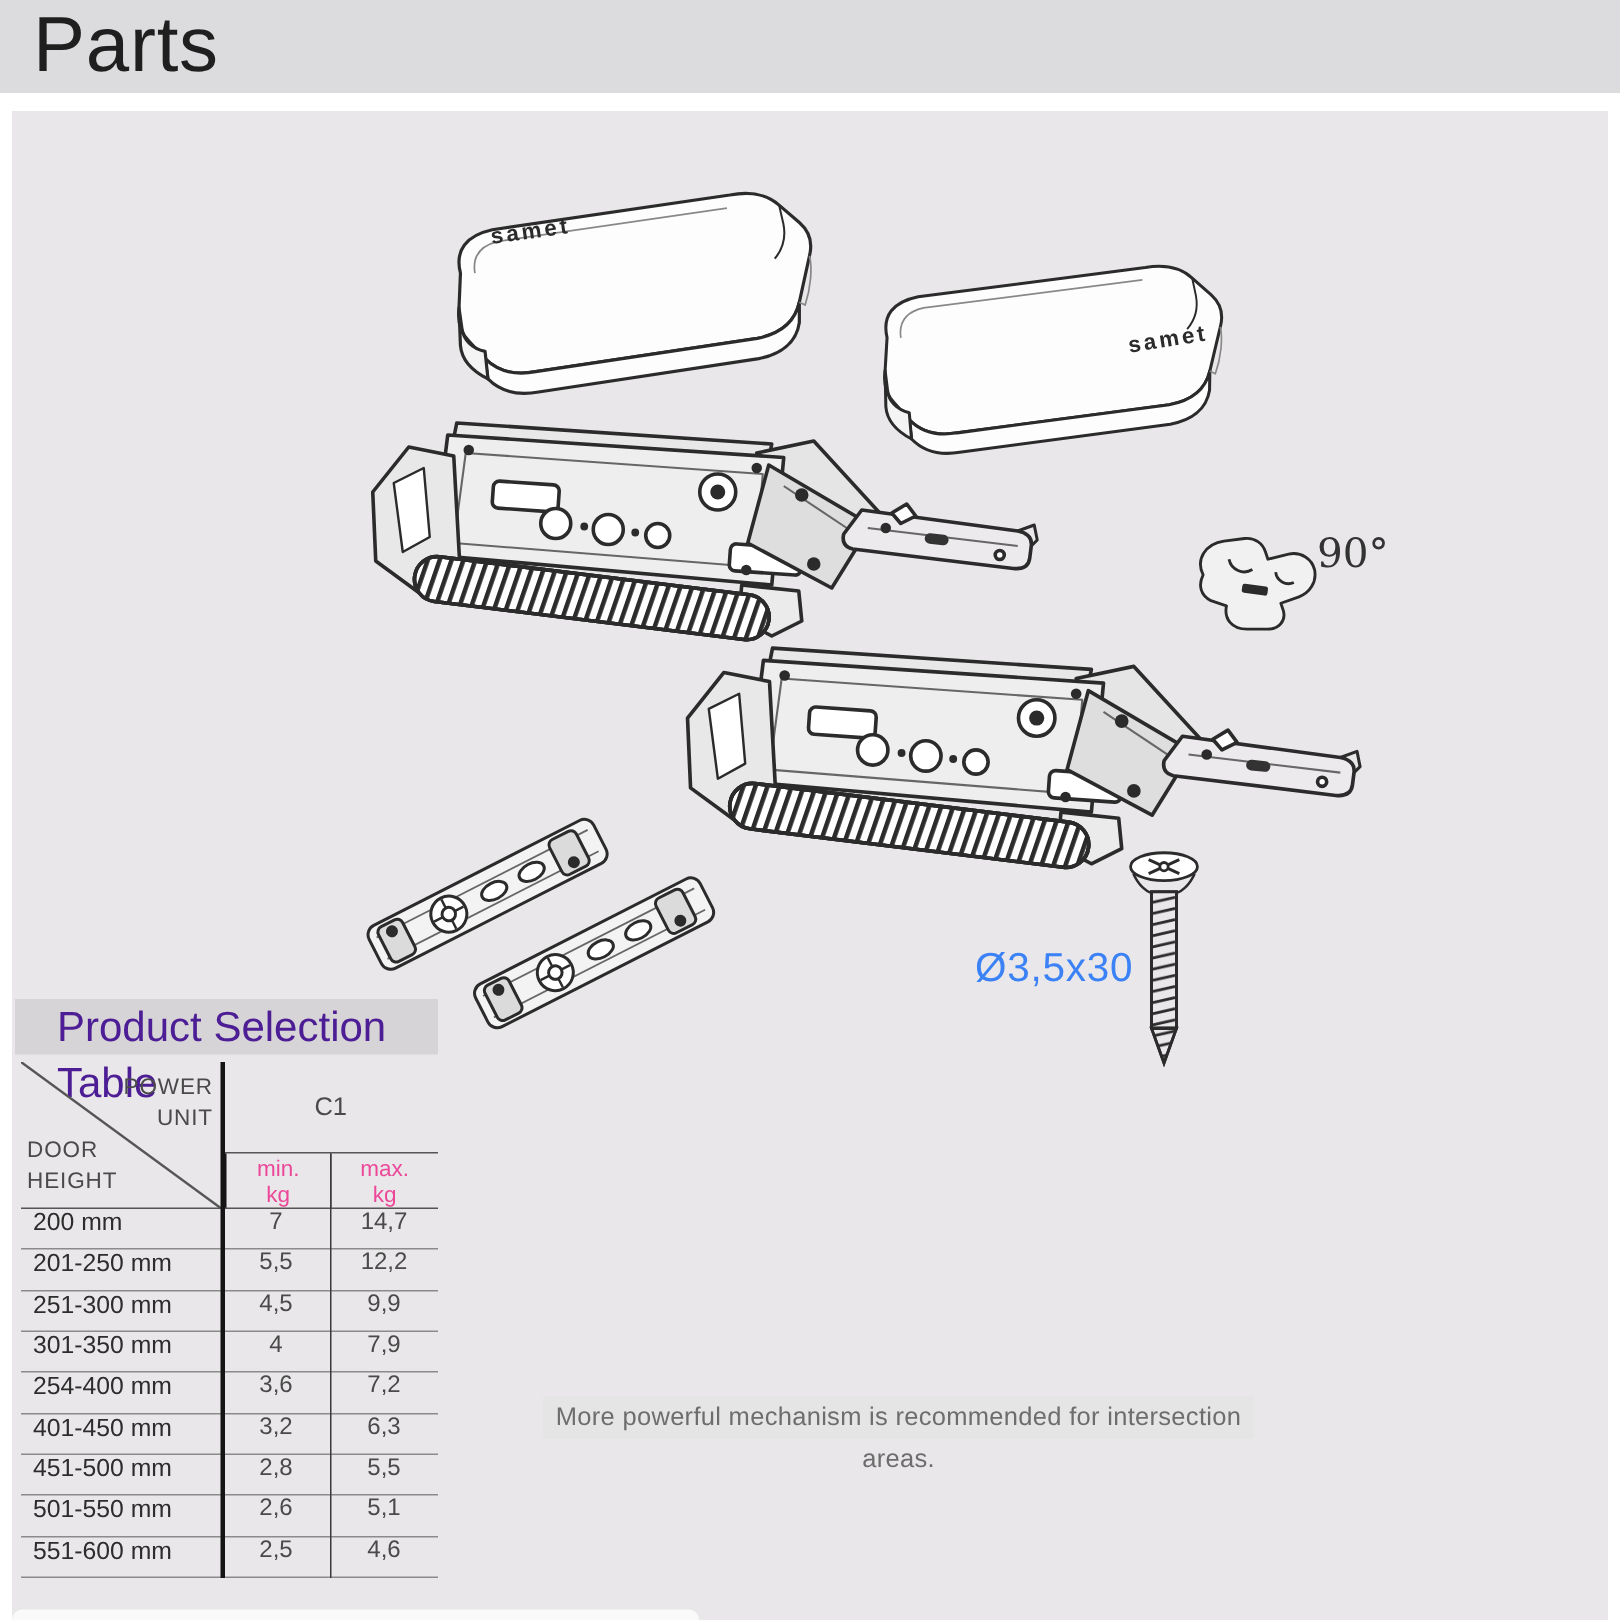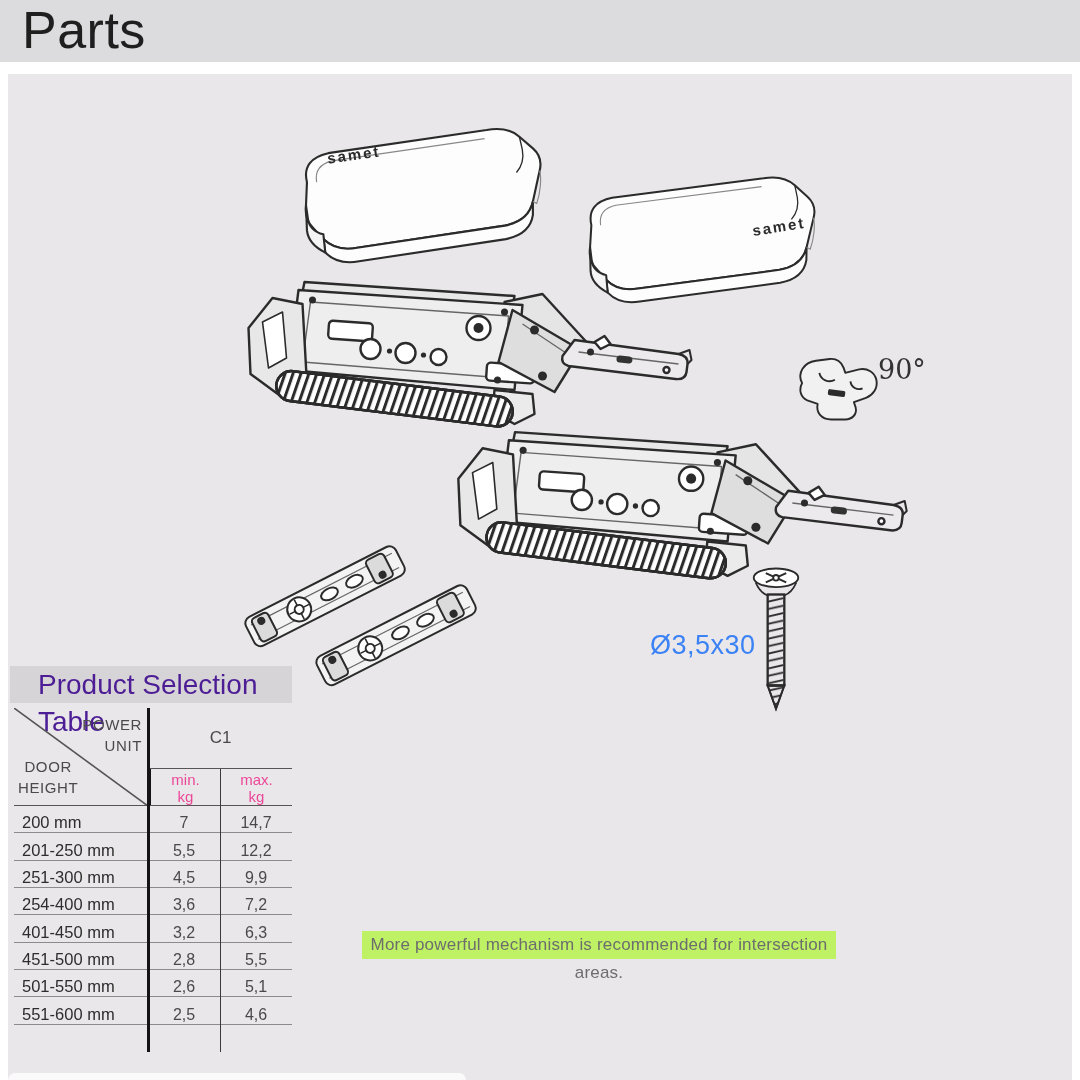--- a/index.html
+++ b/index.html
@@ -16,42 +16,42 @@
   .page-title{left:22px;top:0;height:62px;line-height:60px;font-size:52px;font-weight:500;
     color:#1f1f1f;letter-spacing:.5px;}
 
   
   .panel{left:8px;top:74px;width:1064px;height:1006px;background:var(--panel,#e9e7e9);}
 
   
   .brand{font-size:15px;font-weight:700;letter-spacing:2px;color:#2b2b2b;}
   .angle-label{font-family:"DejaVu Serif", serif;font-size:27px;color:#333;}
   .screw-label{font-size:27px;color:#3b82f6;letter-spacing:.5px;}
-  .note-strip{left:362px;top:931px;width:474px;height:28px;background:#bef264;
+  .note-strip{left:362px;top:931px;width:474px;height:28px;background:#e5e5e5;
     text-align:center;line-height:28px;font-size:17px;color:#6d6d6d;letter-spacing:.2px;}
 
   
   .pst-title{left:10px;top:666px;width:282px;height:37px;background:var(--table-title-bg,#d6d4d6);
     line-height:37px;padding-left:28px;box-sizing:border-box;font-size:28px;color:#4c1d95;}
   .pst{left:14px;top:708px;width:278px;height:344px;}
   .pst .hdr-txt{color:#4a4a4a;font-size:15px;letter-spacing:.6px;white-space:pre-line;line-height:21px;}
   .corner-top{right:146px;top:6px;text-align:right;}
-  .corner-bottom{left:4px;top:48px;text-align:center;}
+  .corner-bottom{left:4px;top:48px;text-align:left;}
   .c1-cell{left:134px;top:0;width:144px;height:61px;border-left:1px solid #14532d;
     border-bottom:1.5px solid #555;box-sizing:border-box;display:flex;align-items:center;
     justify-content:center;font-size:17px;color:#4a4a4a;}
   .sub-cell{top:61px;width:72px;height:37px;box-sizing:border-box;text-align:center;
     font-size:15px;color:#ec4899;white-space:pre-line;line-height:17px;padding-top:2px;}
   .sub-min{left:134px;border-left:3px solid #141414;}
   .sub-max{left:206px;border-left:1.5px solid #3a3a3a;}
   .hdr-underline{left:0;top:97px;width:278px;border-top:1.6px solid #555;}
   .vline-thick{left:133px;top:0;width:3px;height:344px;background:#141414;}
   .vline-thin{left:205.5px;top:61px;width:1.5px;height:283px;background:#3a3a3a;}
   .rows{left:0;top:98px;width:278px;}
-  .trow{position:relative;height:26.35px;border-bottom:1px solid #8b8b8b;display:flex;align-items:flex-end;}
+  .trow{position:relative;height:26.35px;border-bottom:1px solid #8b8b8b;display:flex;align-items:flex-start;}
   .td-door{width:134px;padding-left:8px;box-sizing:border-box;font-size:16.5px;font-weight:500;color:#2d2d2d;}
   .td-num{width:72px;text-align:center;font-size:16px;color:#4a4a4a;}
   .diag-svg{left:0;top:0;width:134px;height:98px;}
 
   .bottom-card{left:8px;top:1073px;width:458px;height:7px;background:#fbfafb;border-radius:8px 8px 0 0;}
 
   svg.part{overflow:visible;}
 </style>
 </head>
 <body>
@@ -226,20 +226,25 @@
       <div class="td-door">201-250 mm</div>
       <div class="td-num">5,5</div>
       <div class="td-num">12,2</div>
     </div>
     <div class="trow">
       <div class="td-door">251-300 mm</div>
       <div class="td-num">4,5</div>
       <div class="td-num">9,9</div>
     </div>
     <div class="trow">
+      <div class="td-door">301-350 mm</div>
+      <div class="td-num">4</div>
+      <div class="td-num">7,9</div>
+    </div>
+    <div class="trow">
       <div class="td-door">254-400 mm</div>
       <div class="td-num">3,6</div>
       <div class="td-num">7,2</div>
     </div>
     <div class="trow">
       <div class="td-door">401-450 mm</div>
       <div class="td-num">3,2</div>
       <div class="td-num">6,3</div>
     </div>
     <div class="trow">

